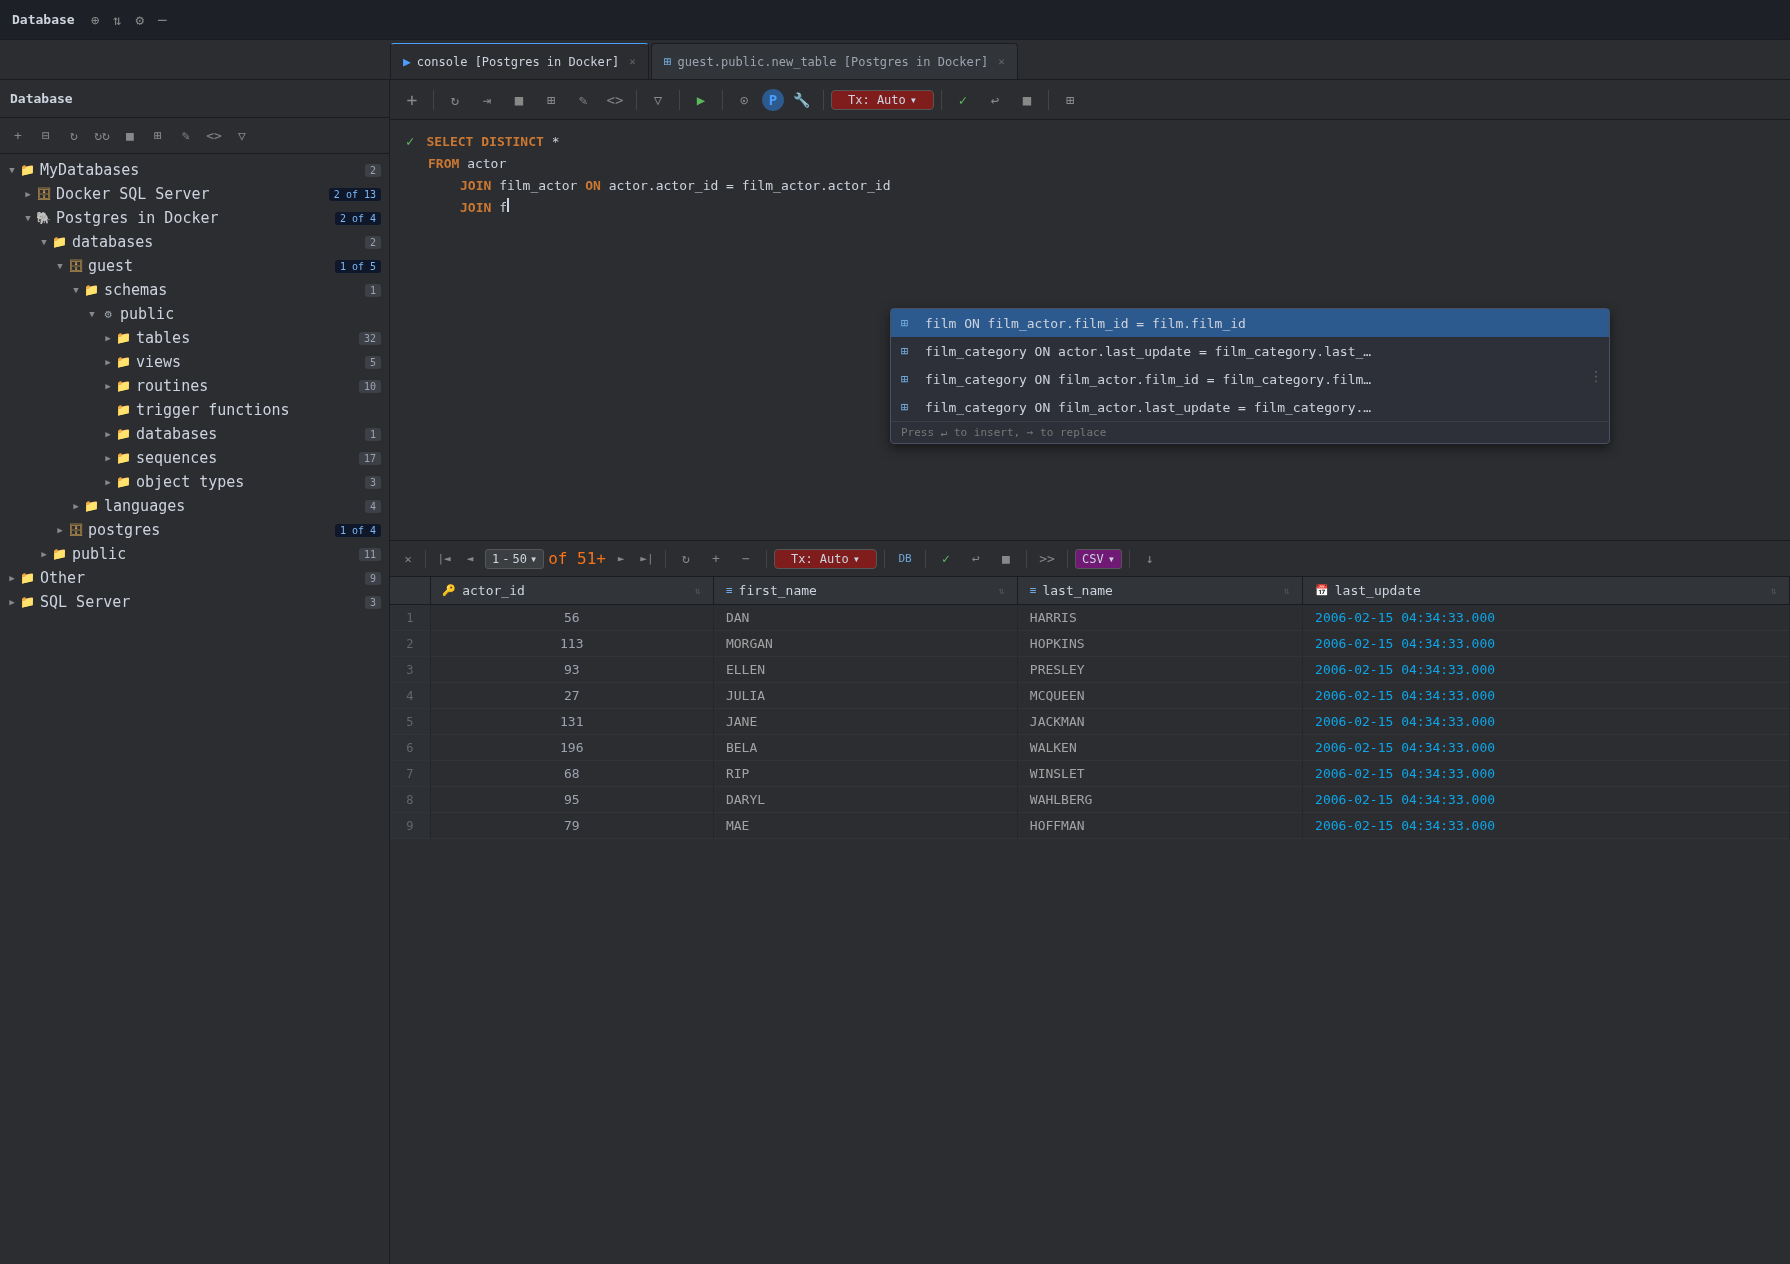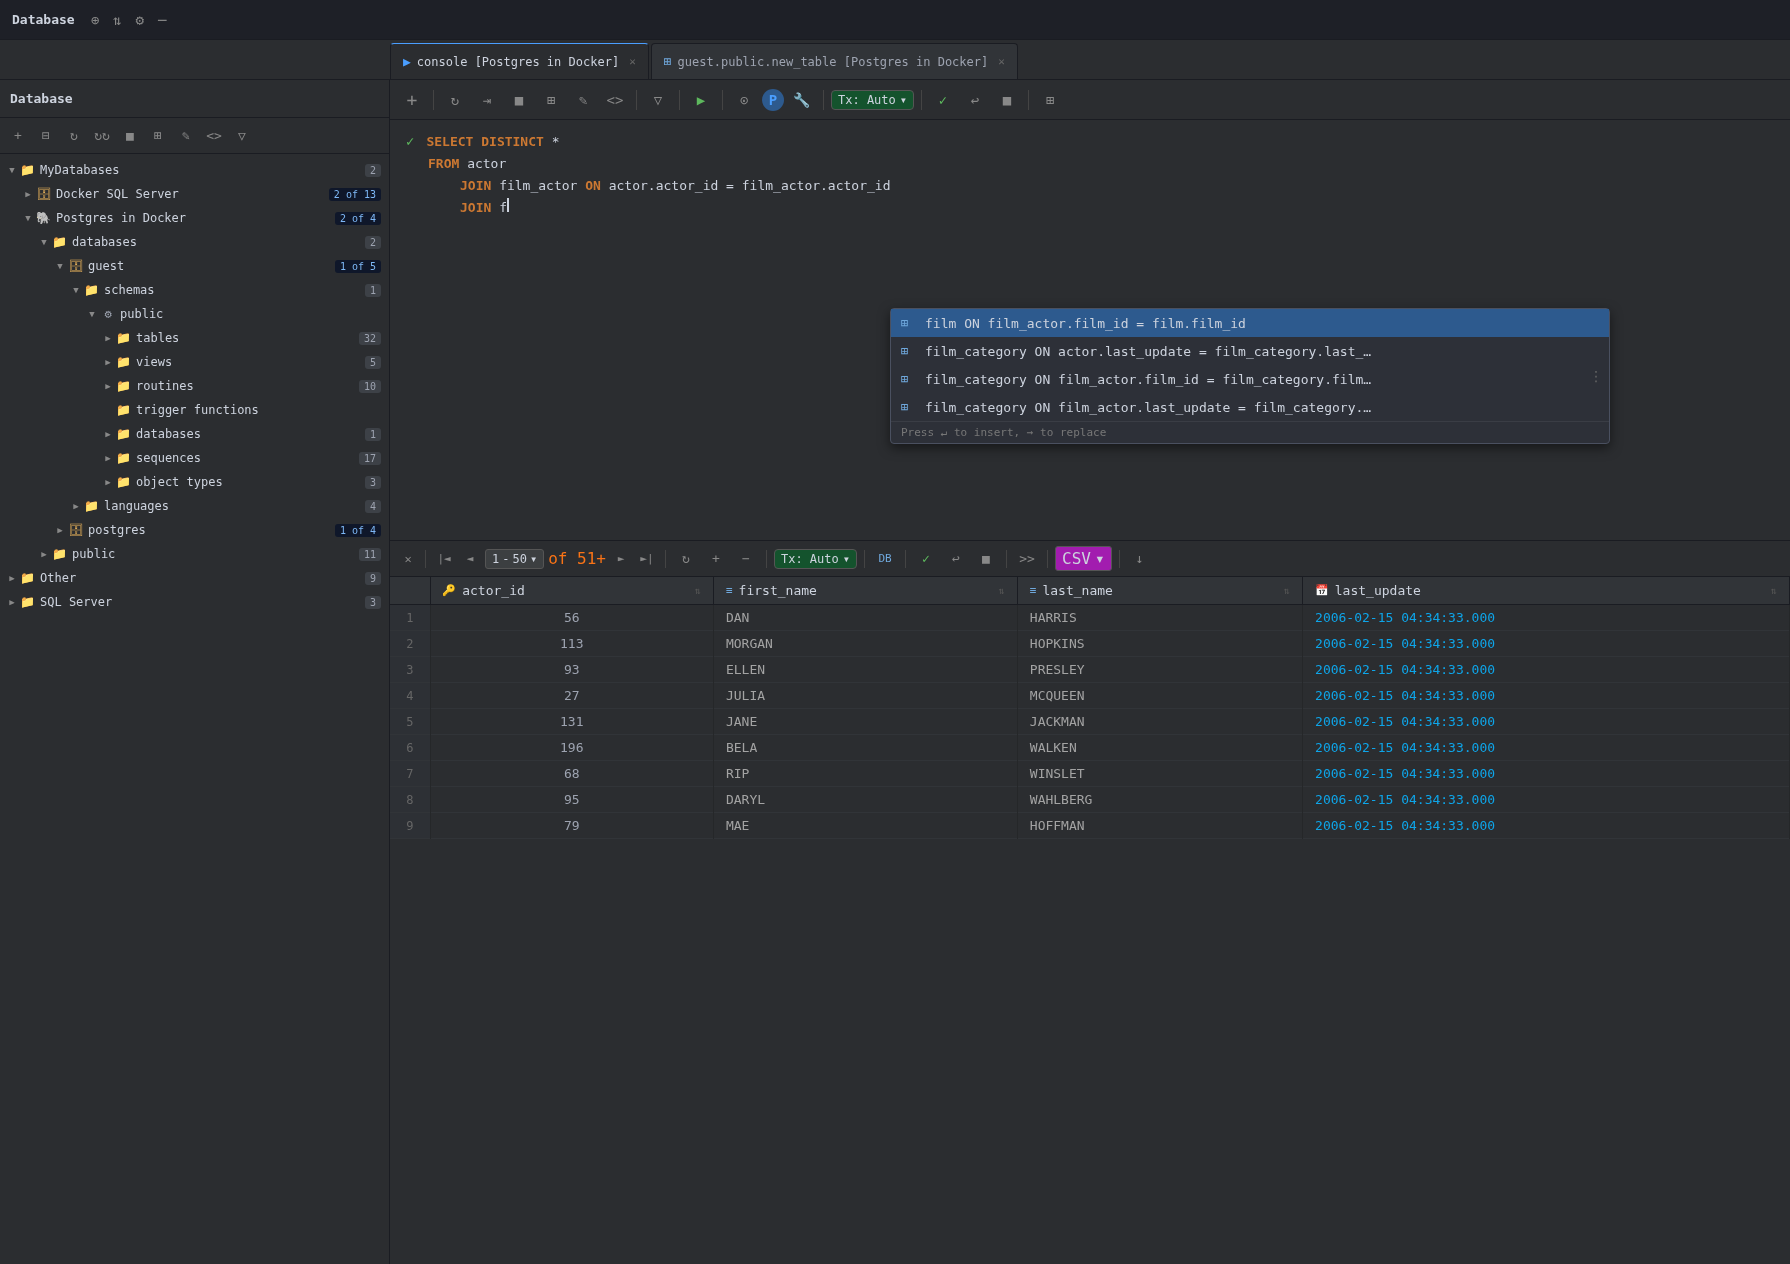--- a/index.html
+++ b/index.html
@@ -161,21 +161,21 @@
       flex-shrink: 0;
       margin-right: 4px;
       font-size: 12px;
     }
     .tree-label {
       flex: 1;
       white-space: nowrap;
       overflow: hidden;
       text-overflow: ellipsis;
       color: #cdd3de;
-      font-size: 12px;
+      font-size: 15px;
     }
     .tree-badge {
       background: #3d4147;
       color: #9da3b0;
       font-size: 10px;
       padding: 1px 5px;
       border-radius: 3px;
       margin-left: 4px;
       flex-shrink: 0;
     }
@@ -222,24 +222,24 @@
     }
     .toolbar-btn.green { color: #5db85d; }
     .toolbar-btn.active { color: #4a9eff; }
     .toolbar-sep {
       width: 1px;
       height: 20px;
       background: #444;
       margin: 0 3px;
     }
     .tx-select {
-      background: #14532d;
+      background: #7f1d1d;
       border: 1px solid #555;
       color: #cdd3de;
-      padding: 2px 6px;
+      padding: 2px 16px;
       border-radius: 4px;
       font-size: 12px;
       cursor: pointer;
       display: flex;
       align-items: center;
       gap: 4px;
     }
 
     
     .sql-editor {
@@ -389,26 +389,26 @@
       justify-content: center;
       color: #888;
       cursor: pointer;
       border-radius: 3px;
       font-size: 13px;
     }
     .r-btn.green { color: #5db85d; }
     .csv-select {
       display: flex;
       align-items: center;
-      background: #a21caf;
+      background: #701a75;
       border: 1px solid #555;
       color: #cdd3de;
       padding: 2px 6px;
       border-radius: 3px;
-      font-size: 16px;
+      font-size: 12px;
       cursor: pointer;
       gap: 4px;
     }
 
     
     .results-table-wrap {
       flex: 1;
       overflow: auto;
     }
     .results-table-wrap::-webkit-scrollbar { height: 6px; width: 6px; }

